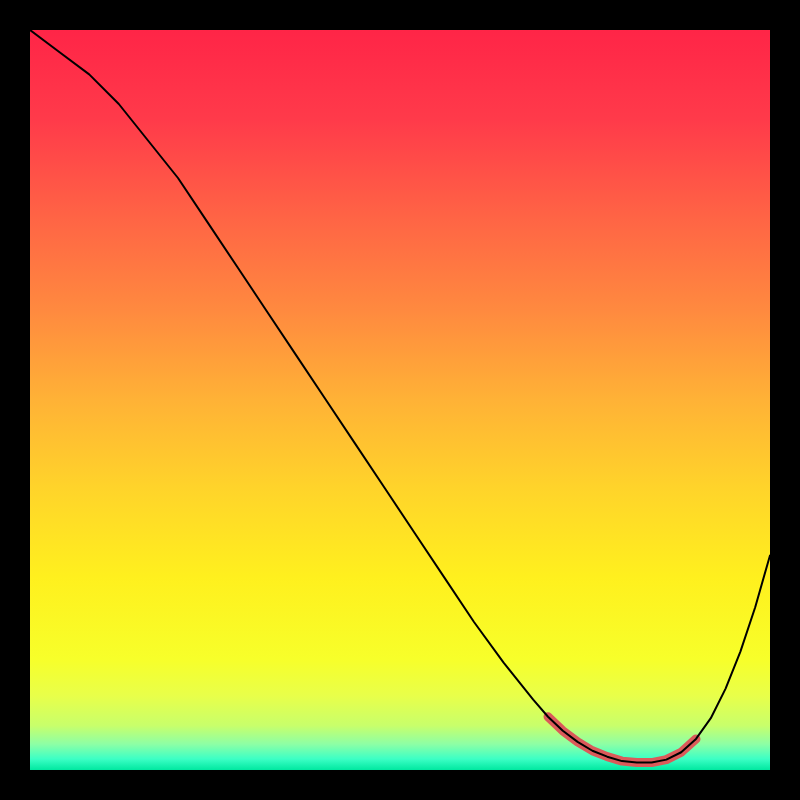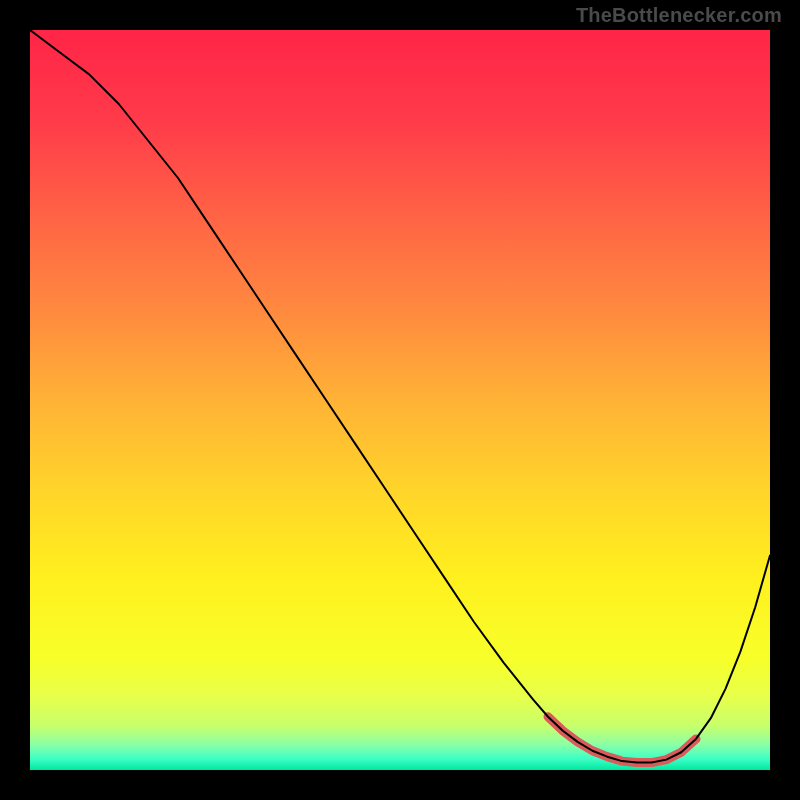--- a/index.html
+++ b/index.html
@@ -53,21 +53,20 @@
     stroke: #db5a5a;
     stroke-width: 9;
     stroke-linecap: round;
     stroke-linejoin: round;
   }
 </style>
 </head>
 <body>
 
 <div class="frame">
-  <div class="watermark">TheBottlenecker.com</div>
 
   <div class="plot-clip">
     <svg class="plot" viewBox="0 0 740 740" preserveAspectRatio="none">
       <defs>
         <linearGradient id="bg-grad" x1="0" y1="0" x2="0" y2="1">
 
         <stop offset="0.00%" stop-color="#ff2547"></stop>
             <stop offset="12.00%" stop-color="#ff3a4a"></stop>
             <stop offset="25.00%" stop-color="#ff6345"></stop>
             <stop offset="38.00%" stop-color="#ff8a3f"></stop>

